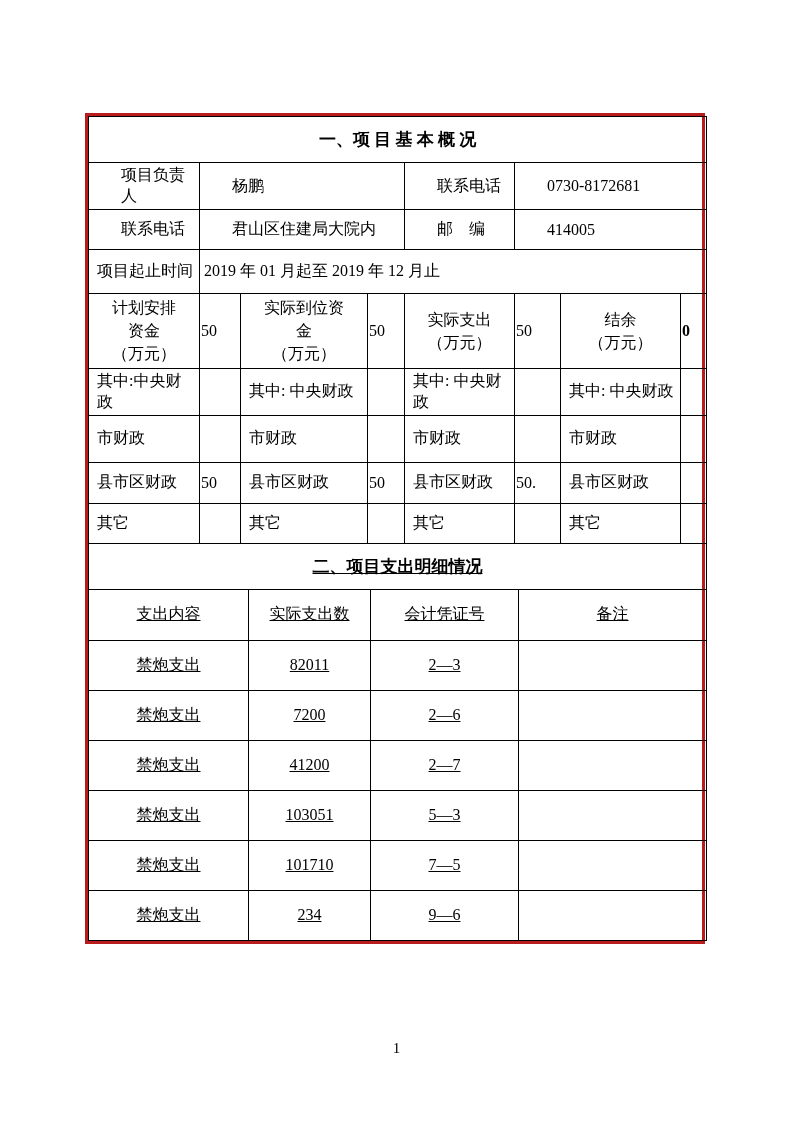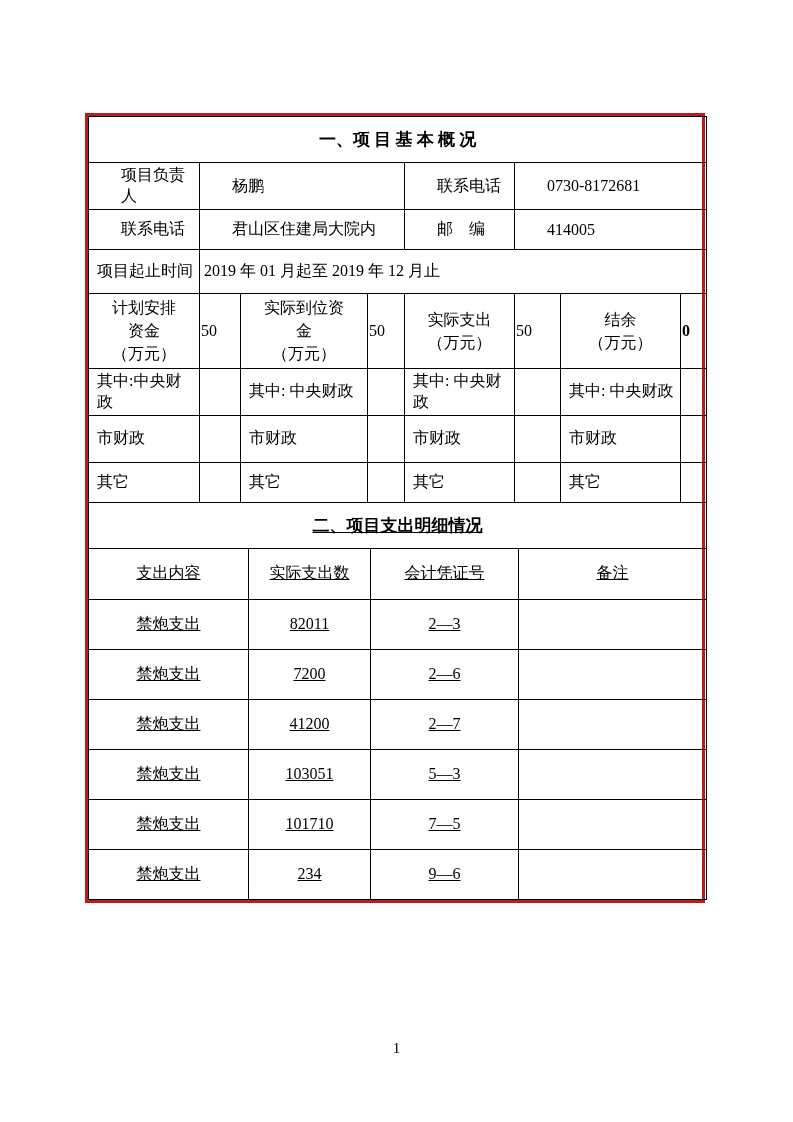--- a/index.html
+++ b/index.html
@@ -120,20 +120,30 @@
       <tr class="r-b3">
         <td class="lbl">市财政</td>
         <td class="fval"></td>
         <td class="lbl">市财政</td>
         <td class="fval"></td>
         <td class="lbl">市财政</td>
         <td class="fval"></td>
         <td class="lbl">市财政</td>
         <td class="fval"></td>
       </tr>
+      <tr class="r-b4">
+        <td class="lbl">县市区财政</td>
+        <td class="fval">50</td>
+        <td class="lbl">县市区财政</td>
+        <td class="fval">50</td>
+        <td class="lbl">县市区财政</td>
+        <td class="fval">50.</td>
+        <td class="lbl">县市区财政</td>
+        <td class="fval"></td>
+      </tr>
       <tr class="r-b5">
         <td class="lbl">其它</td>
         <td class="fval"></td>
         <td class="lbl">其它</td>
         <td class="fval"></td>
         <td class="lbl">其它</td>
         <td class="fval"></td>
         <td class="lbl">其它</td>
         <td class="fval"></td>
       </tr>

